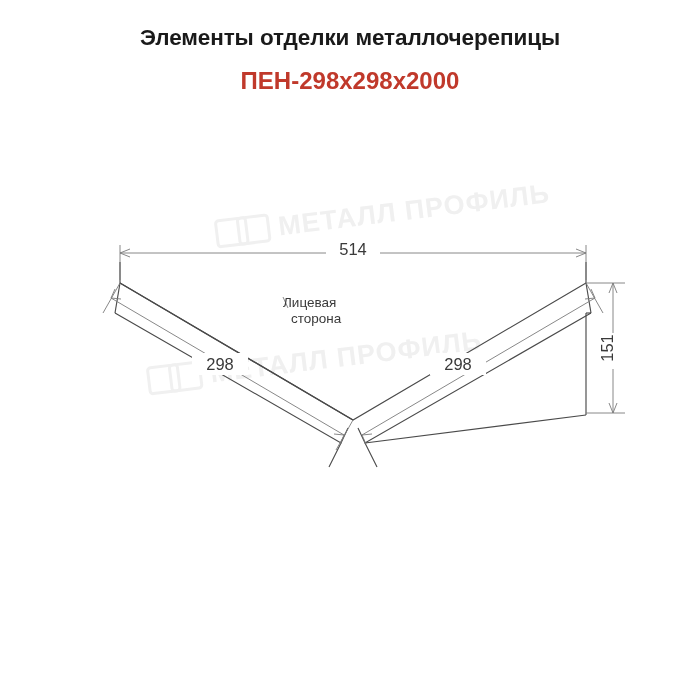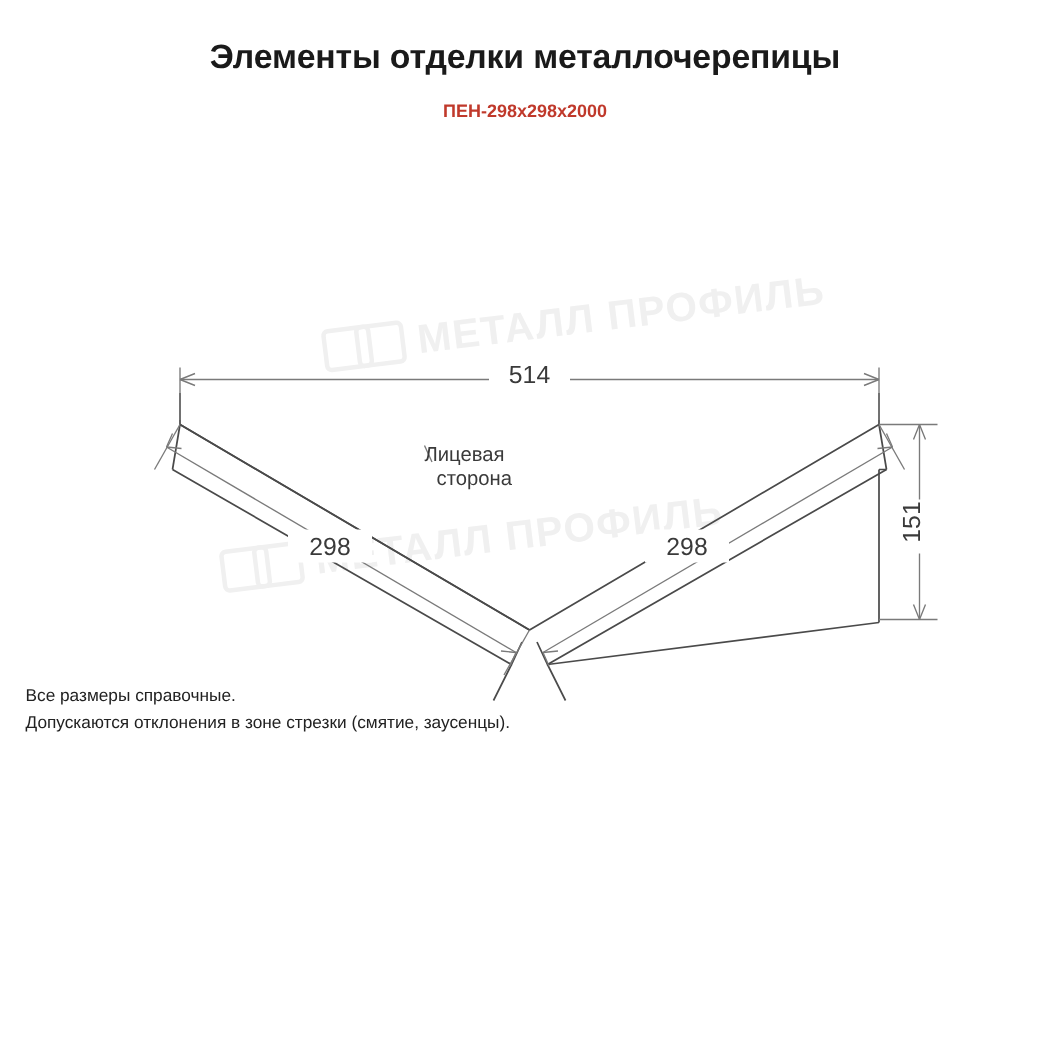--- a/index.html
+++ b/index.html
@@ -37,21 +37,21 @@
     font-size: 18px;
     font-weight: bold;
     color: #1a1a1a;
     line-height: 1.35;
   }
   .sub-title .line2 {
     display: block;
   }
   .article {
     margin-top: 16px;
-    font-size: 12px;
+    font-size: 24px;
     font-weight: bold;
     color: #c0392b;
   }
   .drawing-wrap {
     position: absolute;
     left: 0;
     top: 185px;
     width: 700px;
     height: 370px;
   }
@@ -205,18 +205,14 @@
 
       <g>
         <path class="leader" d="M 288 123 L 283 112"></path>
         <text class="label-text" x="283" y="122" text-anchor="start">Лицевая</text>
         <text class="label-text" x="291" y="138" text-anchor="start">сторона</text>
       </g>
 
     </svg>
   </div>
 
-  <div class="footnotes">
-    <div>Все размеры справочные.</div>
-    <div>Допускаются отклонения в зоне стрезки (смятие, заусенцы).</div>
-  </div>
 
 </div>
 
 </body></html>

